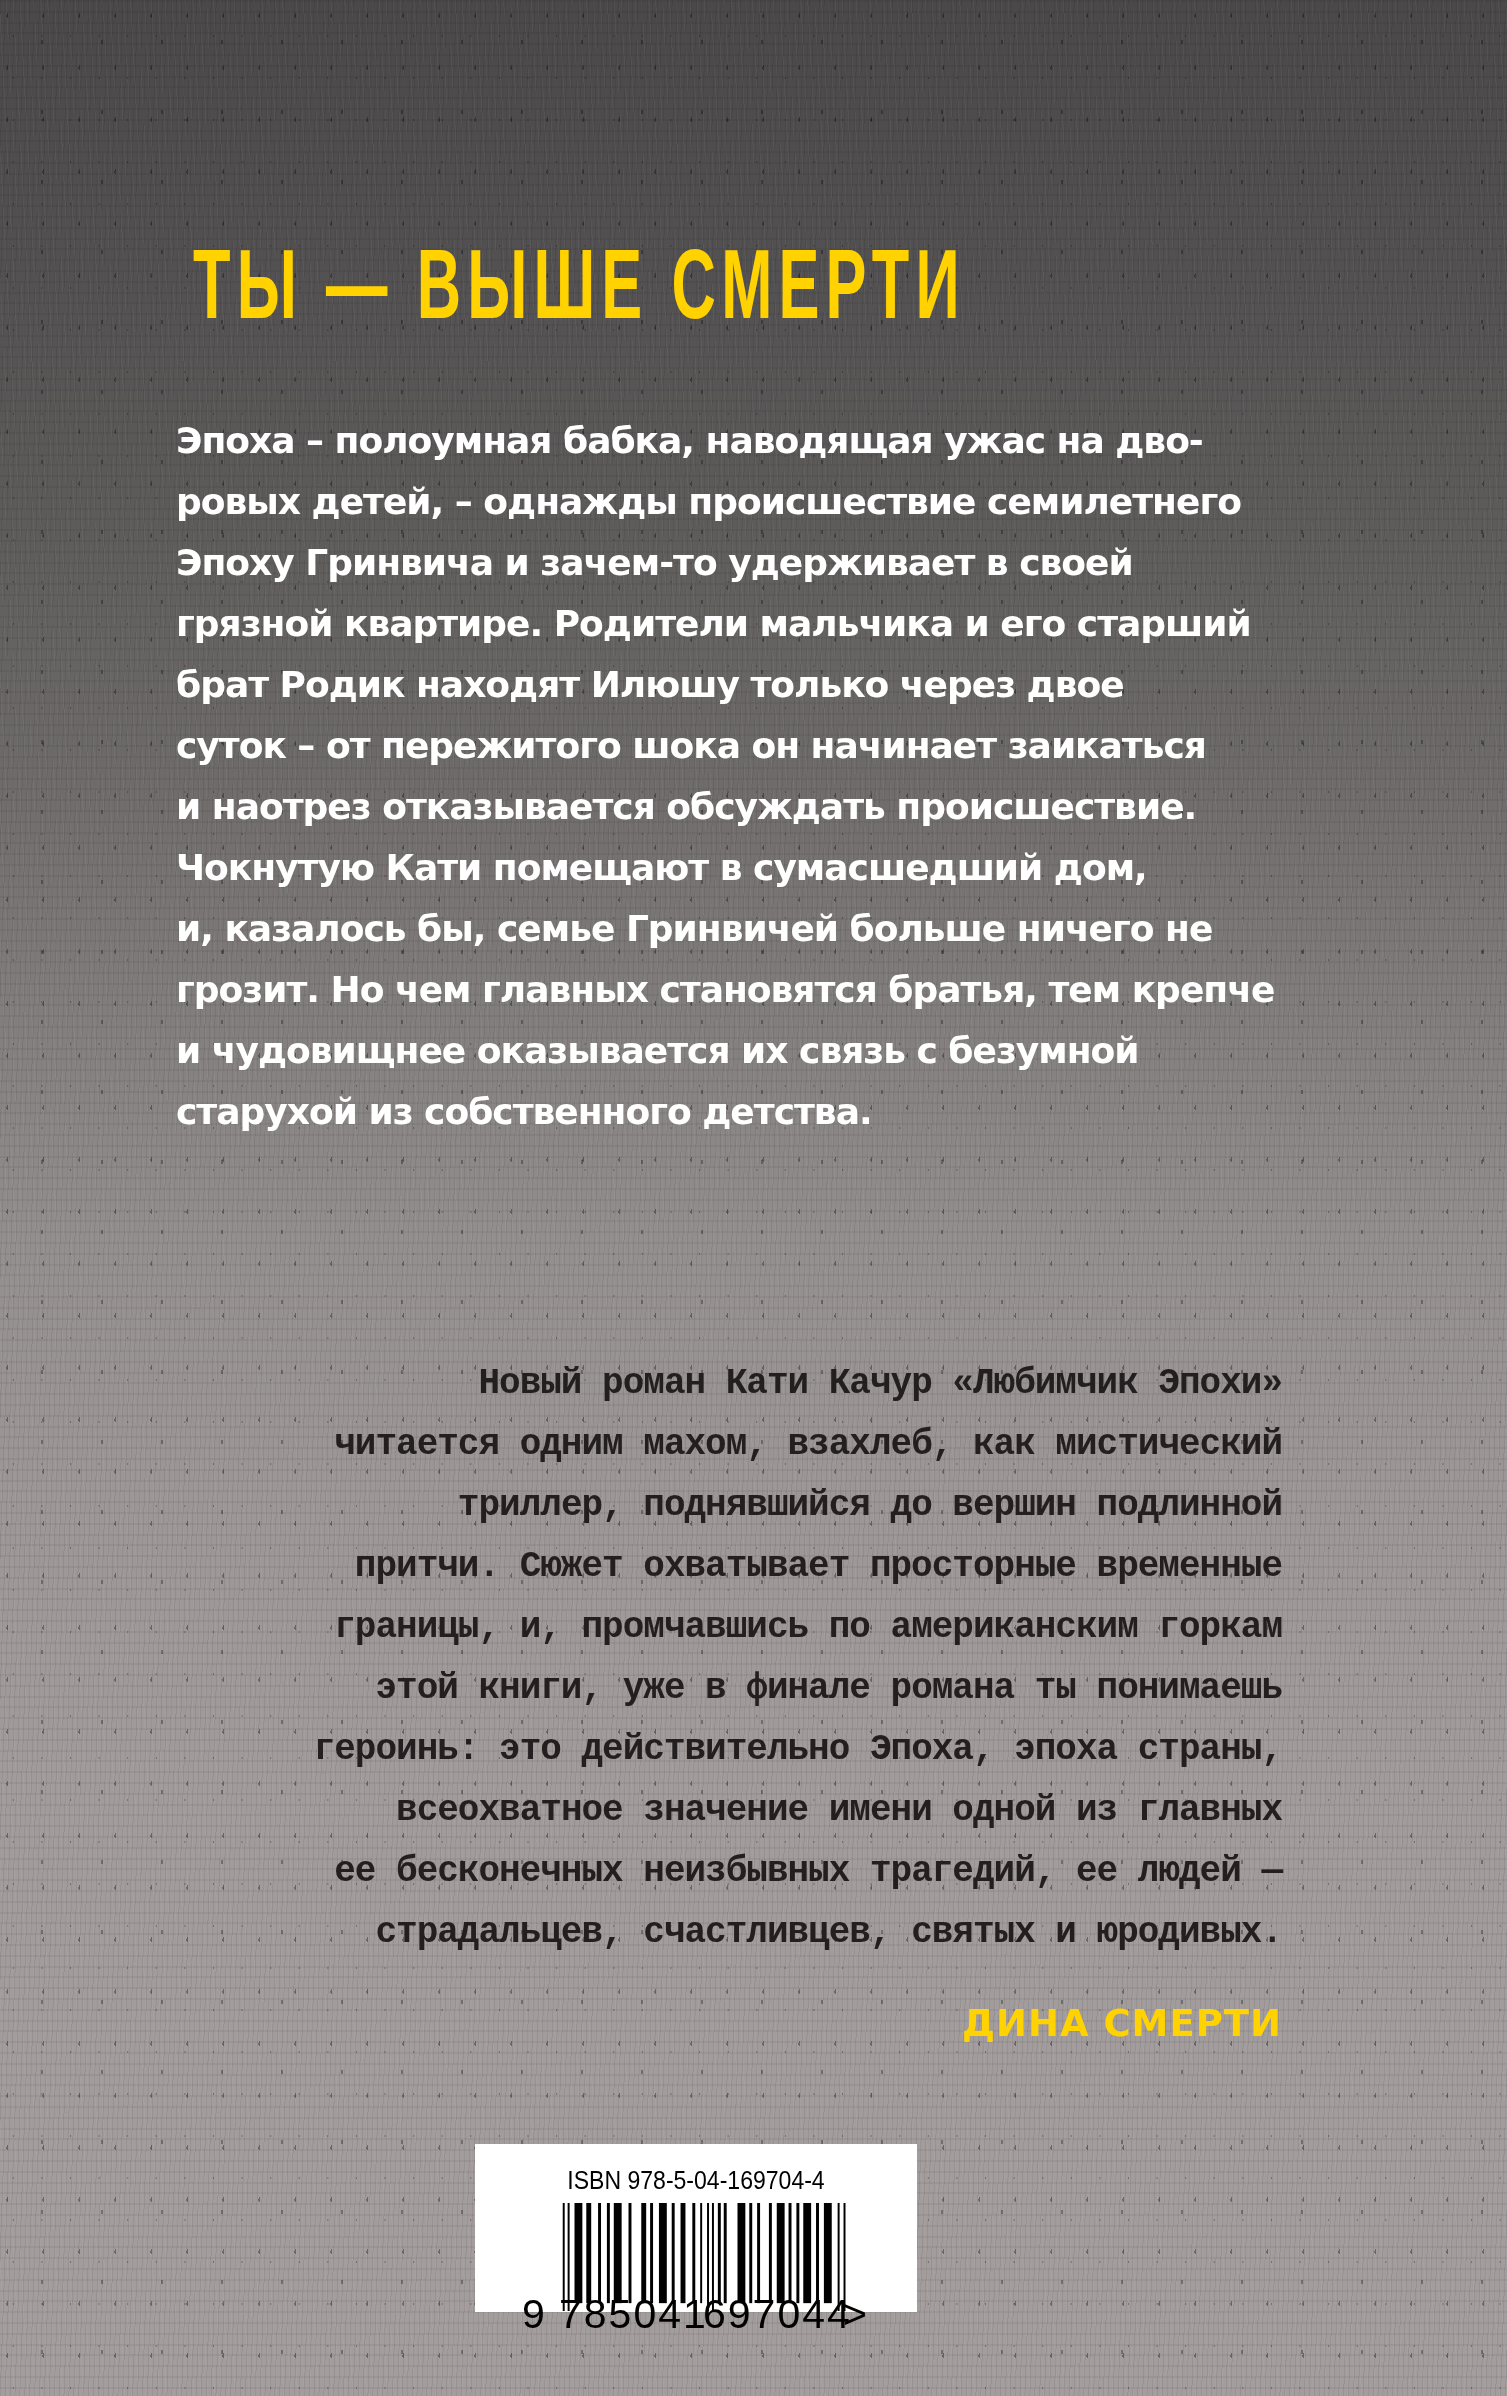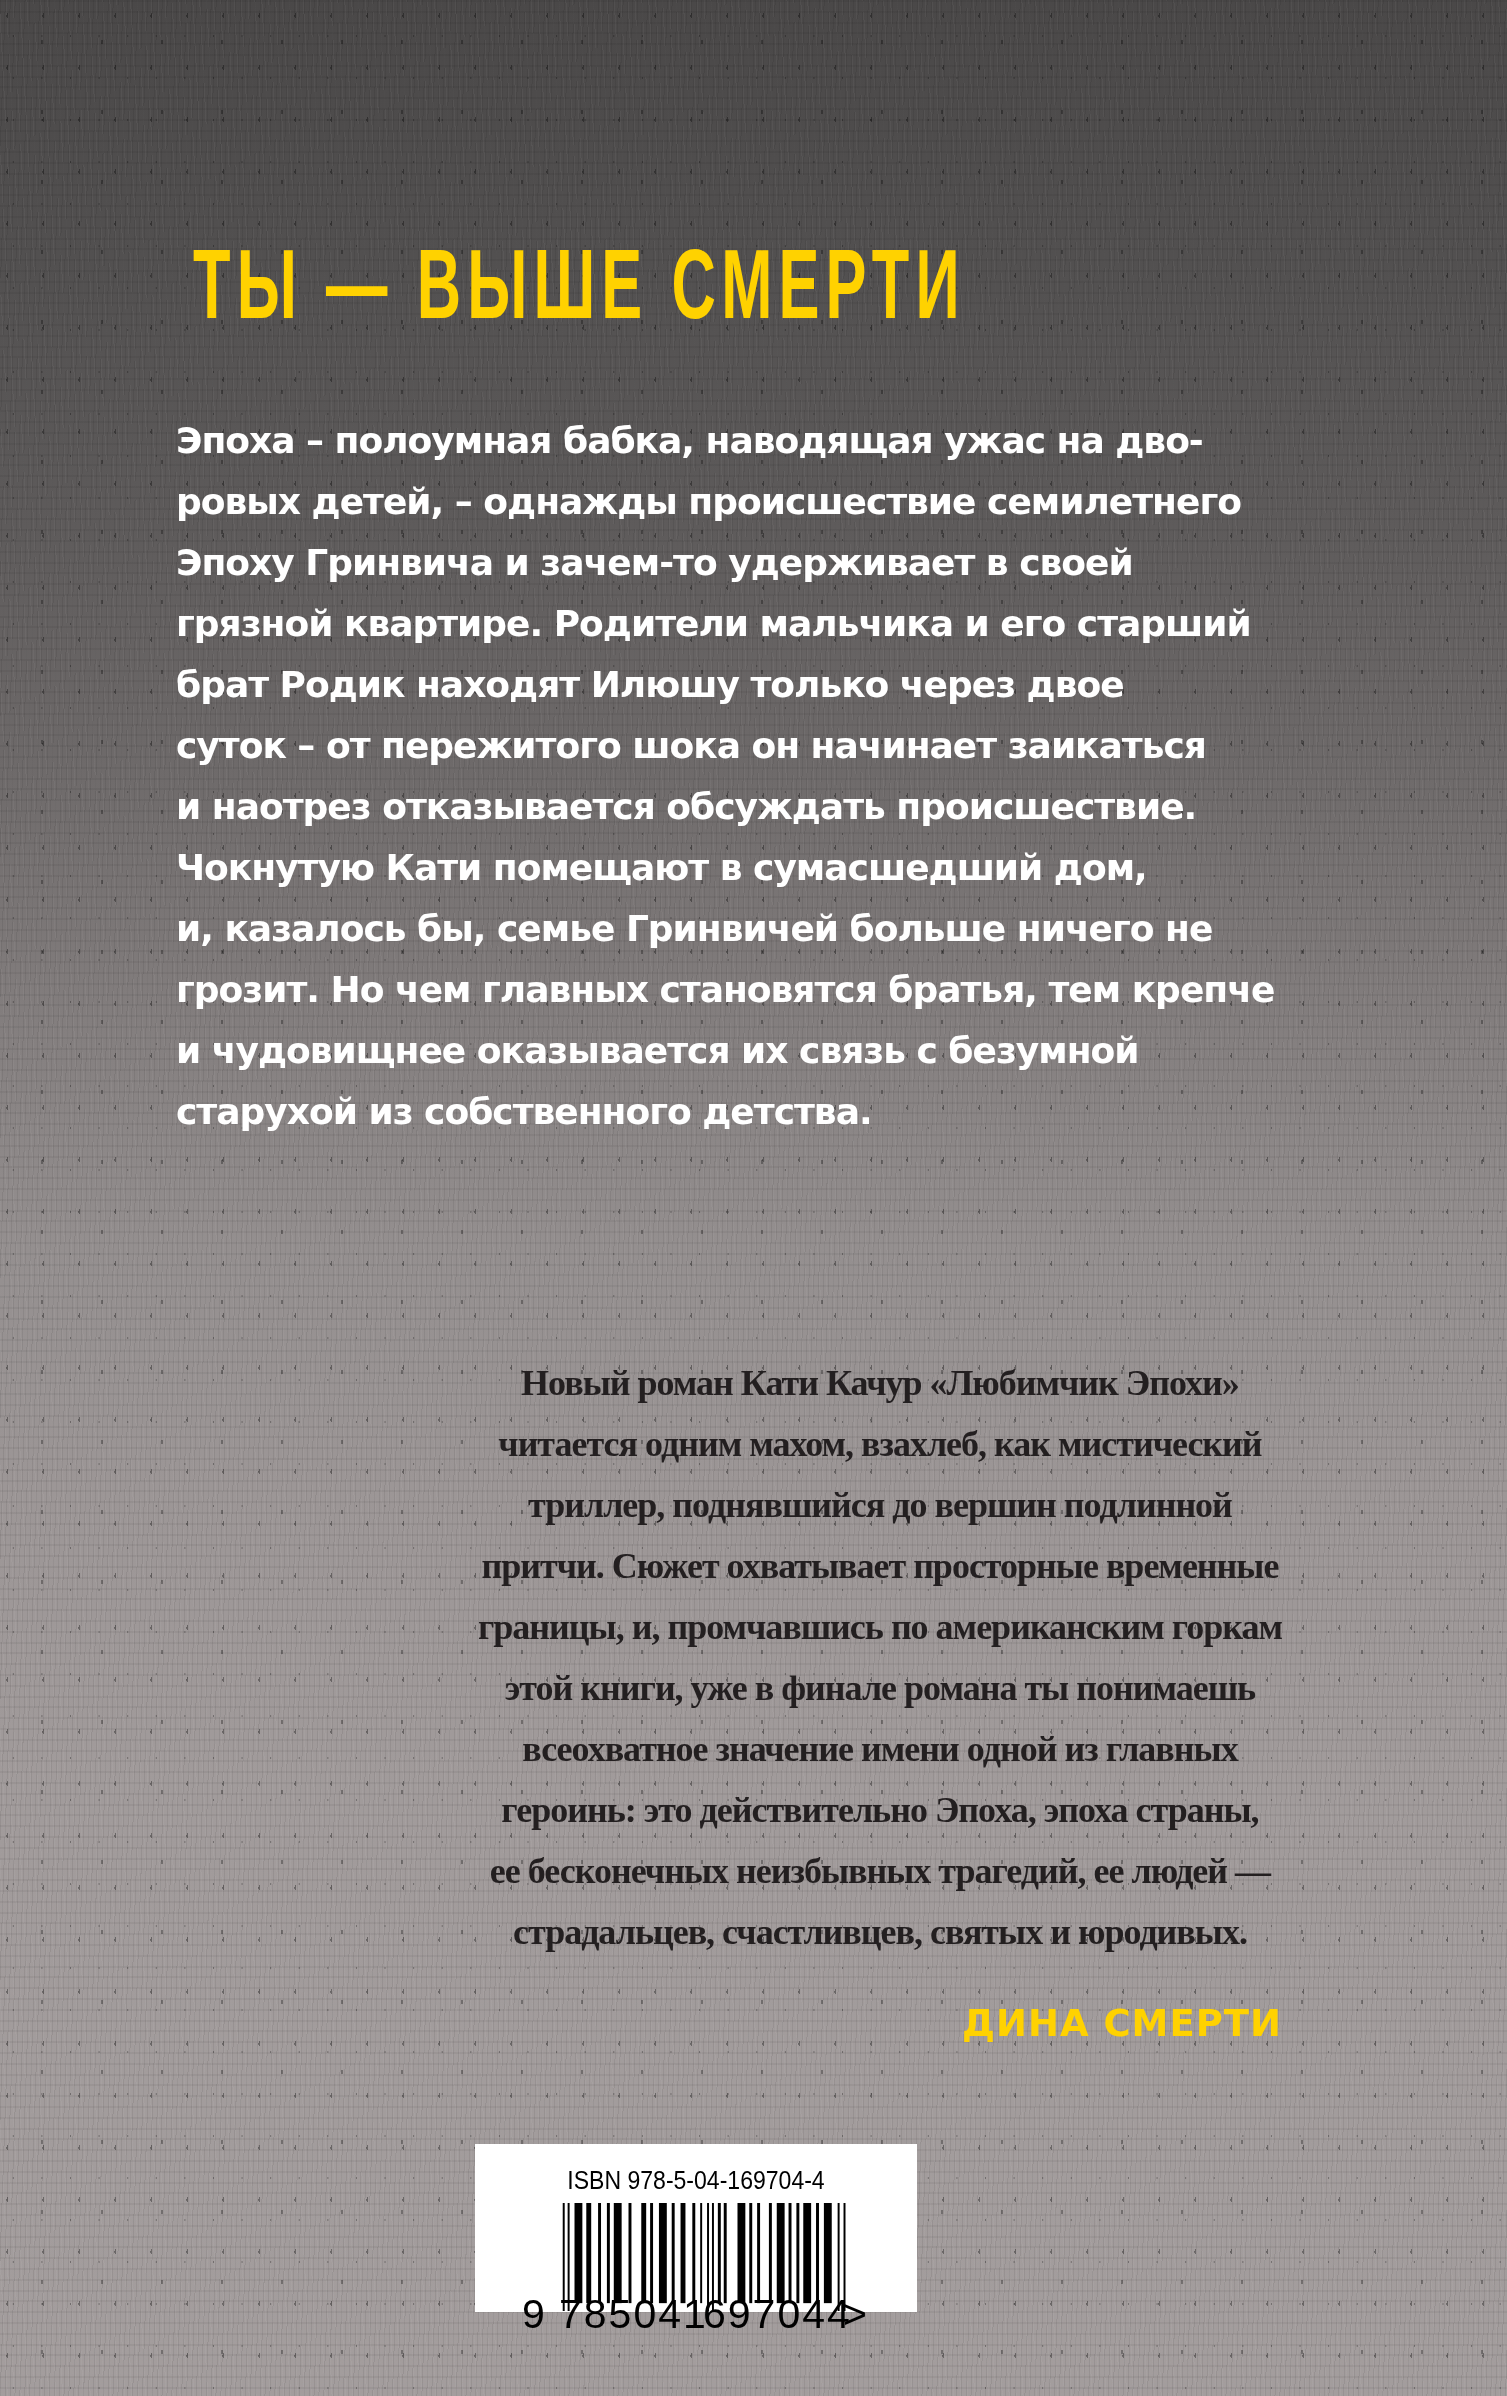--- a/index.html
+++ b/index.html
@@ -69,23 +69,23 @@
       line-height: 61px;
       letter-spacing: -1px;
       white-space: nowrap;
     }
     .synopsis .line { display: block; }
     .review {
       position: absolute;
       right: 225px;
       top: 1353px;
       margin: 0;
-      text-align: center;
+      text-align: right;
       color: #231f20;
-      font-family: Liberation Serif, serif;
+      font-family: Liberation Mono, monospace;
       font-weight: 700;
       font-size: 36px;
       line-height: 61px;
       letter-spacing: -1px;
       white-space: nowrap;
     }
     .review .line { display: block; }
     .review-author {
       position: absolute;
       right: 225px;
@@ -165,22 +165,22 @@
   <span class="line">старухой из собственного детства.</span>
 </div>
 
 <div class="review">
   <span class="line">Новый роман Кати Качур «Любимчик Эпохи»</span>
   <span class="line">читается одним махом, взахлеб, как мистический</span>
   <span class="line">триллер, поднявшийся до вершин подлинной</span>
   <span class="line">притчи. Сюжет охватывает просторные временные</span>
   <span class="line">границы, и, промчавшись по американским горкам</span>
   <span class="line">этой книги, уже в финале романа ты понимаешь</span>
+  <span class="line">героинь: это действительно Эпоха, эпоха страны,</span>
   <span class="line">всеохватное значение имени одной из главных</span>
-  <span class="line">героинь: это действительно Эпоха, эпоха страны,</span>
   <span class="line">ее бесконечных неизбывных трагедий, ее людей —</span>
   <span class="line">страдальцев, счастливцев, святых и юродивых.</span>
 </div>
 
 <div class="review-author" id="review-author" style="color: rgb(255, 210, 0);">ДИНА СМЕРТИ</div>
 
 <div class="barcode-box">
   <div class="isbn-label">ISBN 978-5-04-169704-4</div>
   <div class="bars">
     <svg width="296" height="108" viewBox="0 0 300 110" xmlns="http://www.w3.org/2000/svg">

